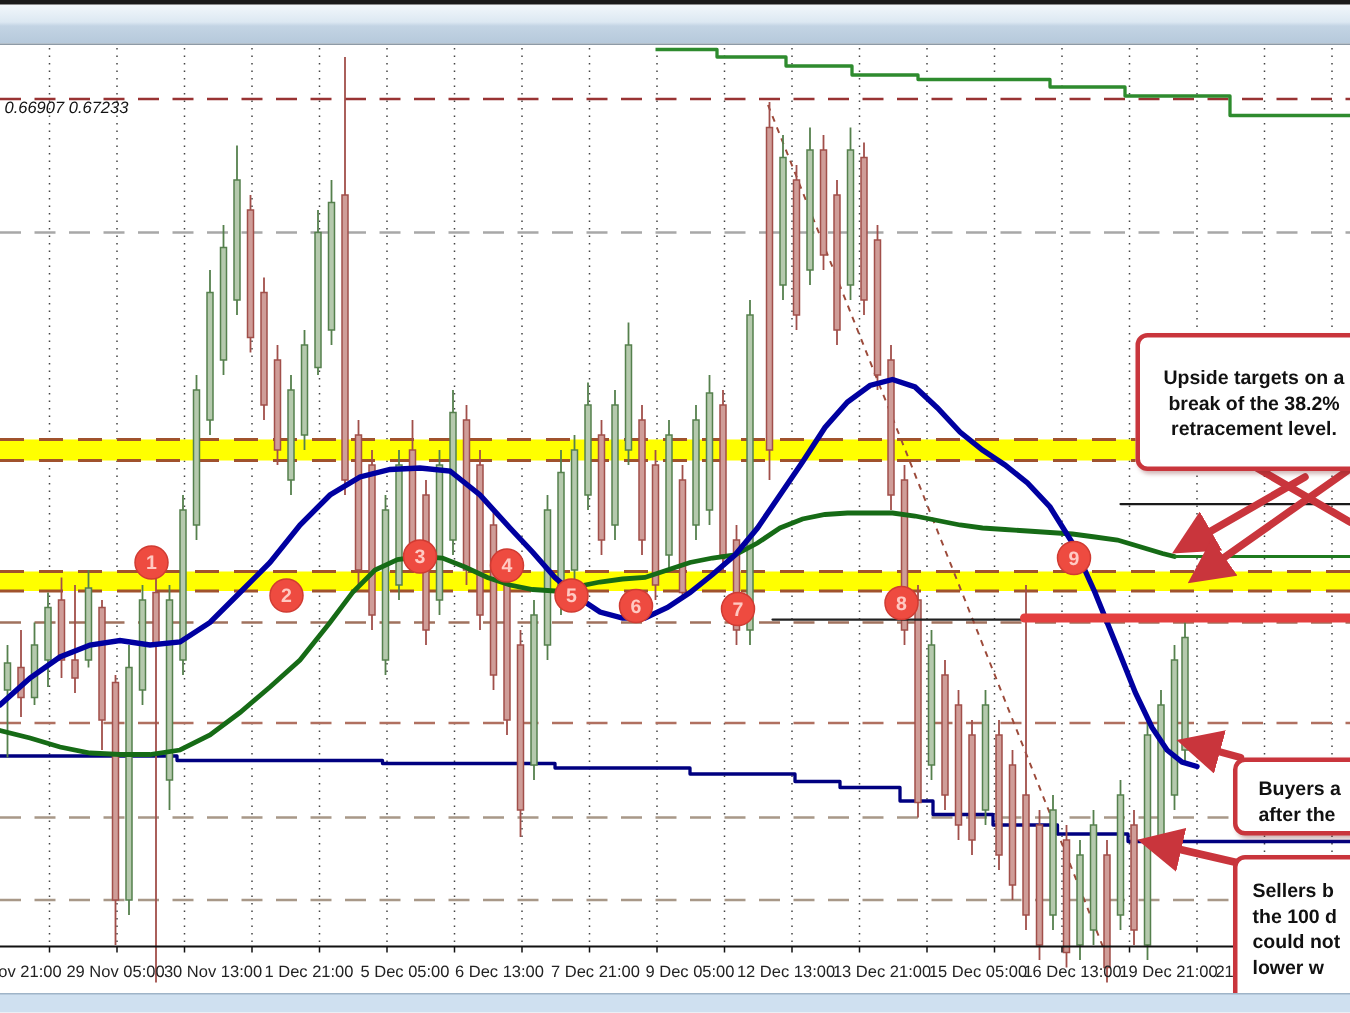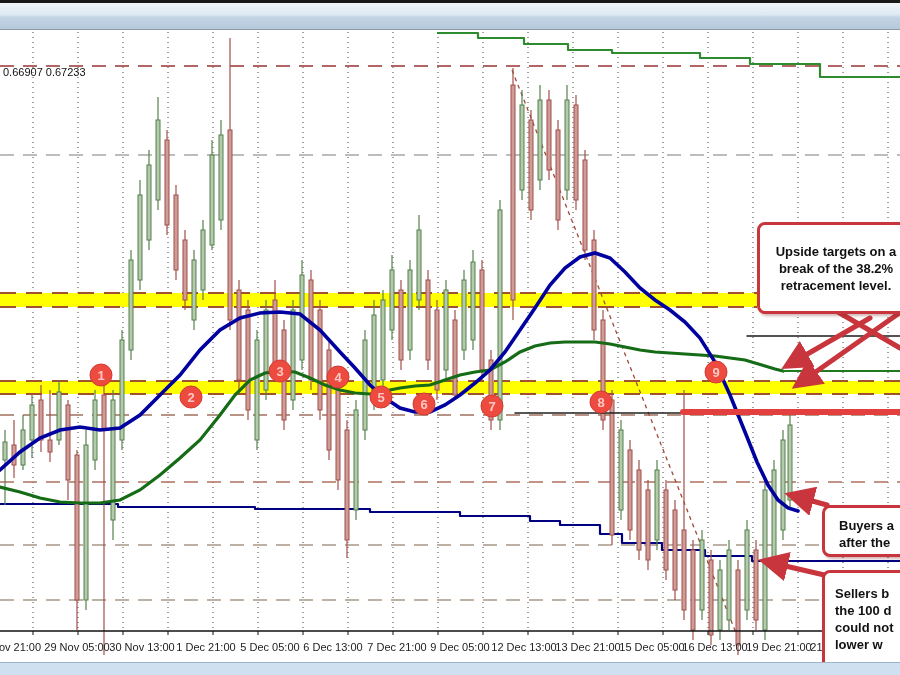--- a/index.html
+++ b/index.html
@@ -2,21 +2,21 @@
 <html><head>
 <meta charset="utf-8">
 <style>
   html,body{margin:0;padding:0;background:#dfe6ee;font-family:"Liberation Sans",sans-serif;}
   #screen{position:relative;width:900px;height:675px;overflow:hidden;background:#fff;}
   #titlebar{position:absolute;left:0;top:0;width:900px;height:30px;
     background:linear-gradient(#f2f7fb 0%,#dce8f2 45%,#c3d4e4 55%,#b6c9db 100%);
     border-top:3px solid #1a1a1a;border-bottom:1px solid #8d9aa6;box-sizing:border-box;}
   #chart-area{position:absolute;left:0;top:30px;width:900px;height:645px;background:#ffffff;}
   svg{position:absolute;left:0;top:0;}
-  #ohlc{position:absolute;left:3px;top:36px;font-size:11px;color:#111;letter-spacing:0px;}
+  #ohlc{position:absolute;left:3px;top:36px;font-size:11px;color:#111;letter-spacing:0px;font-style:italic;}
   .callout{position:absolute;background:#fff;border:3px solid #c9353c;border-radius:8px;
     box-shadow:2px 2px 3px rgba(120,40,40,.35);color:#111;font-weight:bold;
     font-size:13px;line-height:17px;text-align:center;padding:8px 6px;box-sizing:border-box;}
   .callout div{white-space:nowrap;}
   #bottombar{position:absolute;left:0;top:662px;width:900px;height:13px;
     background:#cfe0f0;border-top:1px solid #9fb4c8;box-sizing:border-box;}
 </style>
 </head>
 <body>
 

